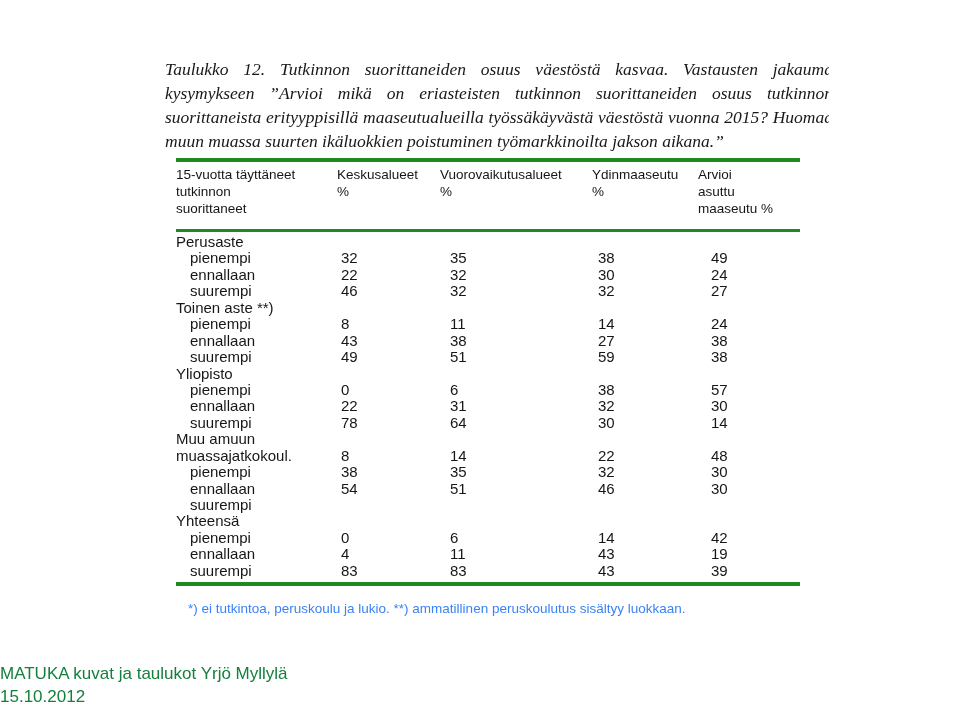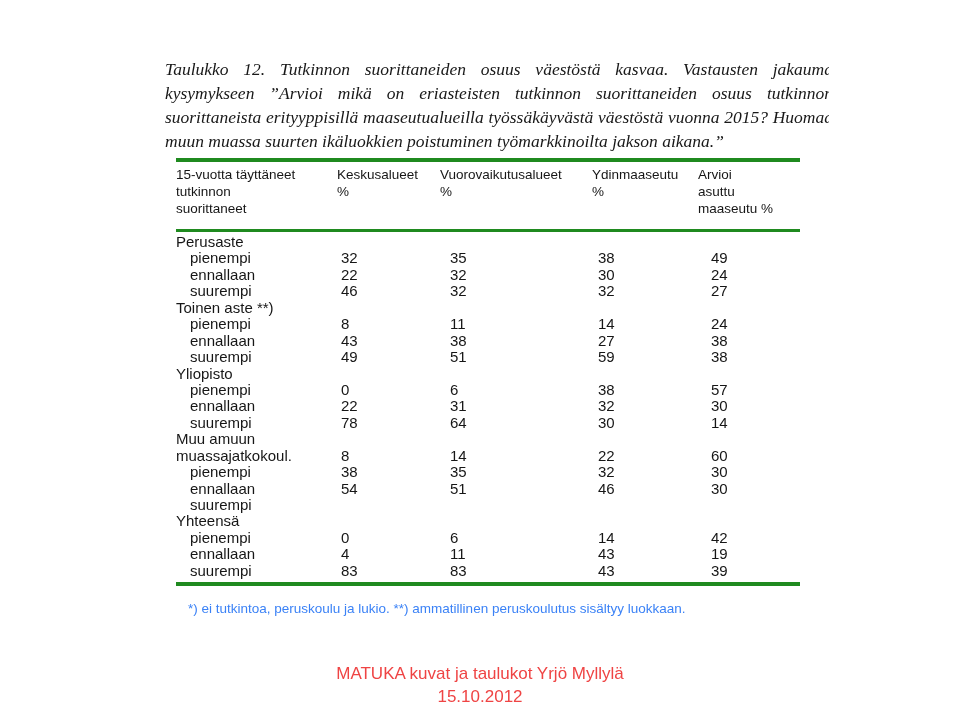--- a/index.html
+++ b/index.html
@@ -71,24 +71,23 @@
     top: 601px;
     margin: 0;
     font-size: 13.5px;
     color: #3b82f6;
   }
   .credit {
     position: absolute;
     left: 0;
     top: 662px;
     width: 960px;
-    text-align: center;
     font-size: 17px;
     line-height: 23px;
-    color: #ef4444;
+    color: #15803d;
   }
 </style>
 </head>
 <body>
 
 <div class="slide">
 
   <p class="title">Taulukko 12. Tutkinnon suorittaneiden osuus väestöstä kasvaa. Vastausten jakauma kysymykseen ”Arvioi mikä on eriasteisten tutkinnon suorittaneiden osuus tutkinnon suorittaneista erityyppisillä maaseutualueilla työssäkäyvästä väestöstä vuonna 2015? Huomaa muun muassa suurten ikäluokkien poistuminen työmarkkinoilta jakson aikana.”</p>
 
   <div class="table">
@@ -201,21 +200,21 @@
           <div class="cell num"></div>
           <div class="cell num"></div>
           <div class="cell num"></div>
           <div class="cell num"></div>
         </div>
         <div class="row">
           <div class="cell label">muassajatkokoul.</div>
           <div class="cell num">8</div>
           <div class="cell num">14</div>
           <div class="cell num">22</div>
-          <div class="cell num">60</div>
+          <div class="cell num">48</div>
         </div>
         <div class="row">
           <div class="cell label indent">pienempi</div>
           <div class="cell num">38</div>
           <div class="cell num">35</div>
           <div class="cell num">32</div>
           <div class="cell num">30</div>
         </div>
         <div class="row">
           <div class="cell label indent">ennallaan</div>

